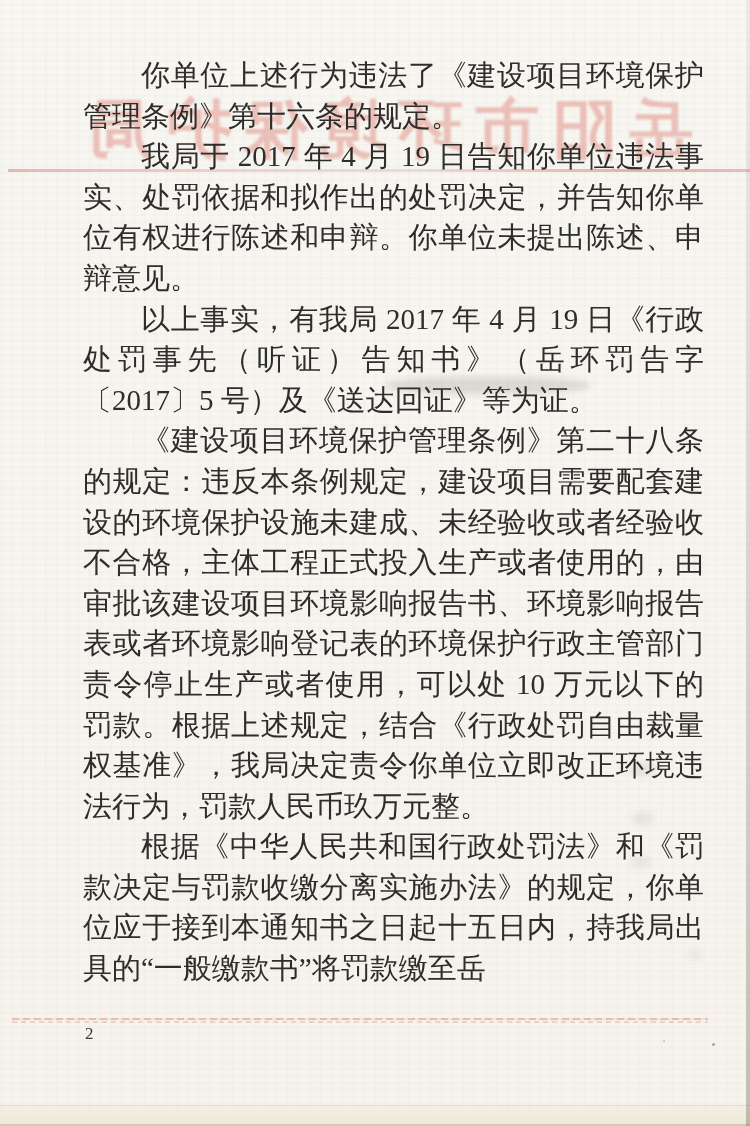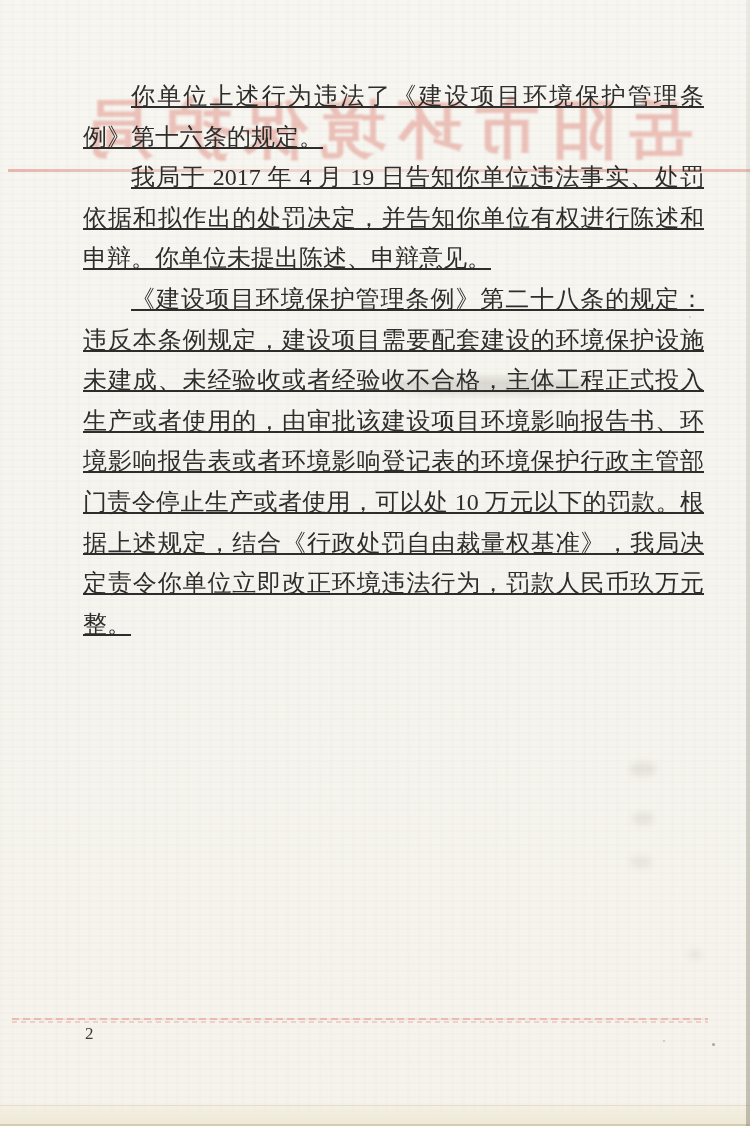--- a/index.html
+++ b/index.html
@@ -44,26 +44,25 @@
     background: linear-gradient(90deg,
       rgba(216,120,110,0.50) 0%, rgba(216,120,110,0.28) 30%,
       rgba(216,120,110,0.22) 55%, rgba(216,120,110,0.55) 85%,
       rgba(216,120,110,0.45) 100%);
     filter: blur(0.5px);
   }
 
   
   .content {
     position: absolute;
-    left: 83px; top: 76px; width: 621px;
+    left: 83px; top: 55px; width: 621px;
     color: #2e2d2b;
-    font-size: 24px;
+    font-size: 29px;
     line-height: 40.6px;
     text-align: justify;
-    text-decoration: underline;
   }
   .para { margin: 0; text-indent: 2em; }
 
   
   .smudge {
     position: absolute;
     background: rgba(150, 147, 138, 0.28);
     border-radius: 45%;
     filter: blur(3px);
   }
@@ -124,21 +123,23 @@
 
   <div class="smudge s1"></div>
   <div class="smudge s2"></div>
   <div class="smudge s3"></div>
   <div class="smudge s4"></div>
   <div class="smudge s5"></div>
 
   <div class="content">
       <p class="para">你单位上述行为违法了《建设项目环境保护管理条例》第十六条的规定。</p>
       <p class="para">我局于 2017 年 4 月 19 日告知你单位违法事实、处罚依据和拟作出的处罚决定，并告知你单位有权进行陈述和申辩。你单位未提出陈述、申辩意见。</p>
+      <p class="para">以上事实，有我局 2017 年 4 月 19 日《行政处罚事先（听证）告知书》（岳环罚告字〔2017〕5 号）及《送达回证》等为证。</p>
       <p class="para">《建设项目环境保护管理条例》第二十八条的规定：违反本条例规定，建设项目需要配套建设的环境保护设施未建成、未经验收或者经验收不合格，主体工程正式投入生产或者使用的，由审批该建设项目环境影响报告书、环境影响报告表或者环境影响登记表的环境保护行政主管部门责令停止生产或者使用，可以处 10 万元以下的罚款。根据上述规定，结合《行政处罚自由裁量权基准》，我局决定责令你单位立即改正环境违法行为，罚款人民币玖万元整。</p>
+      <p class="para">根据《中华人民共和国行政处罚法》和《罚款决定与罚款收缴分离实施办法》的规定，你单位应于接到本通知书之日起十五日内，持我局出具的“一般缴款书”将罚款缴至岳</p>
     </div>
 
   <div class="pink-rule-bottom"></div>
 
   <div class="page-number">2</div>
 
   <div class="speck p1"></div>
   <div class="speck p2"></div>
   <div class="speck p3"></div>
 

